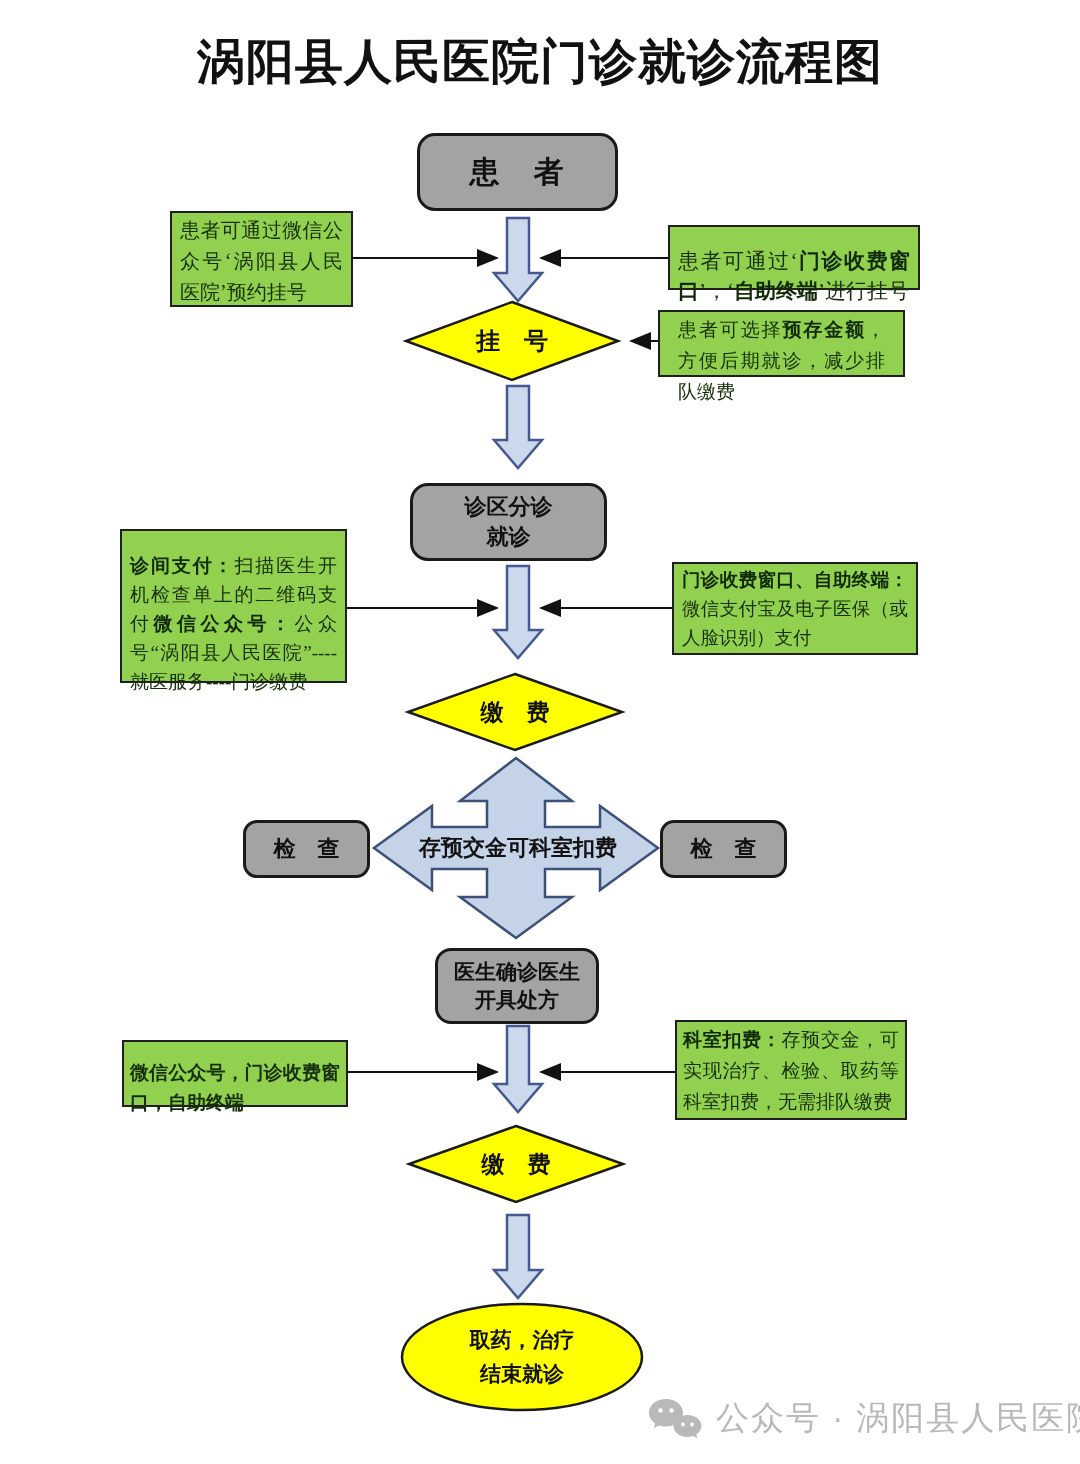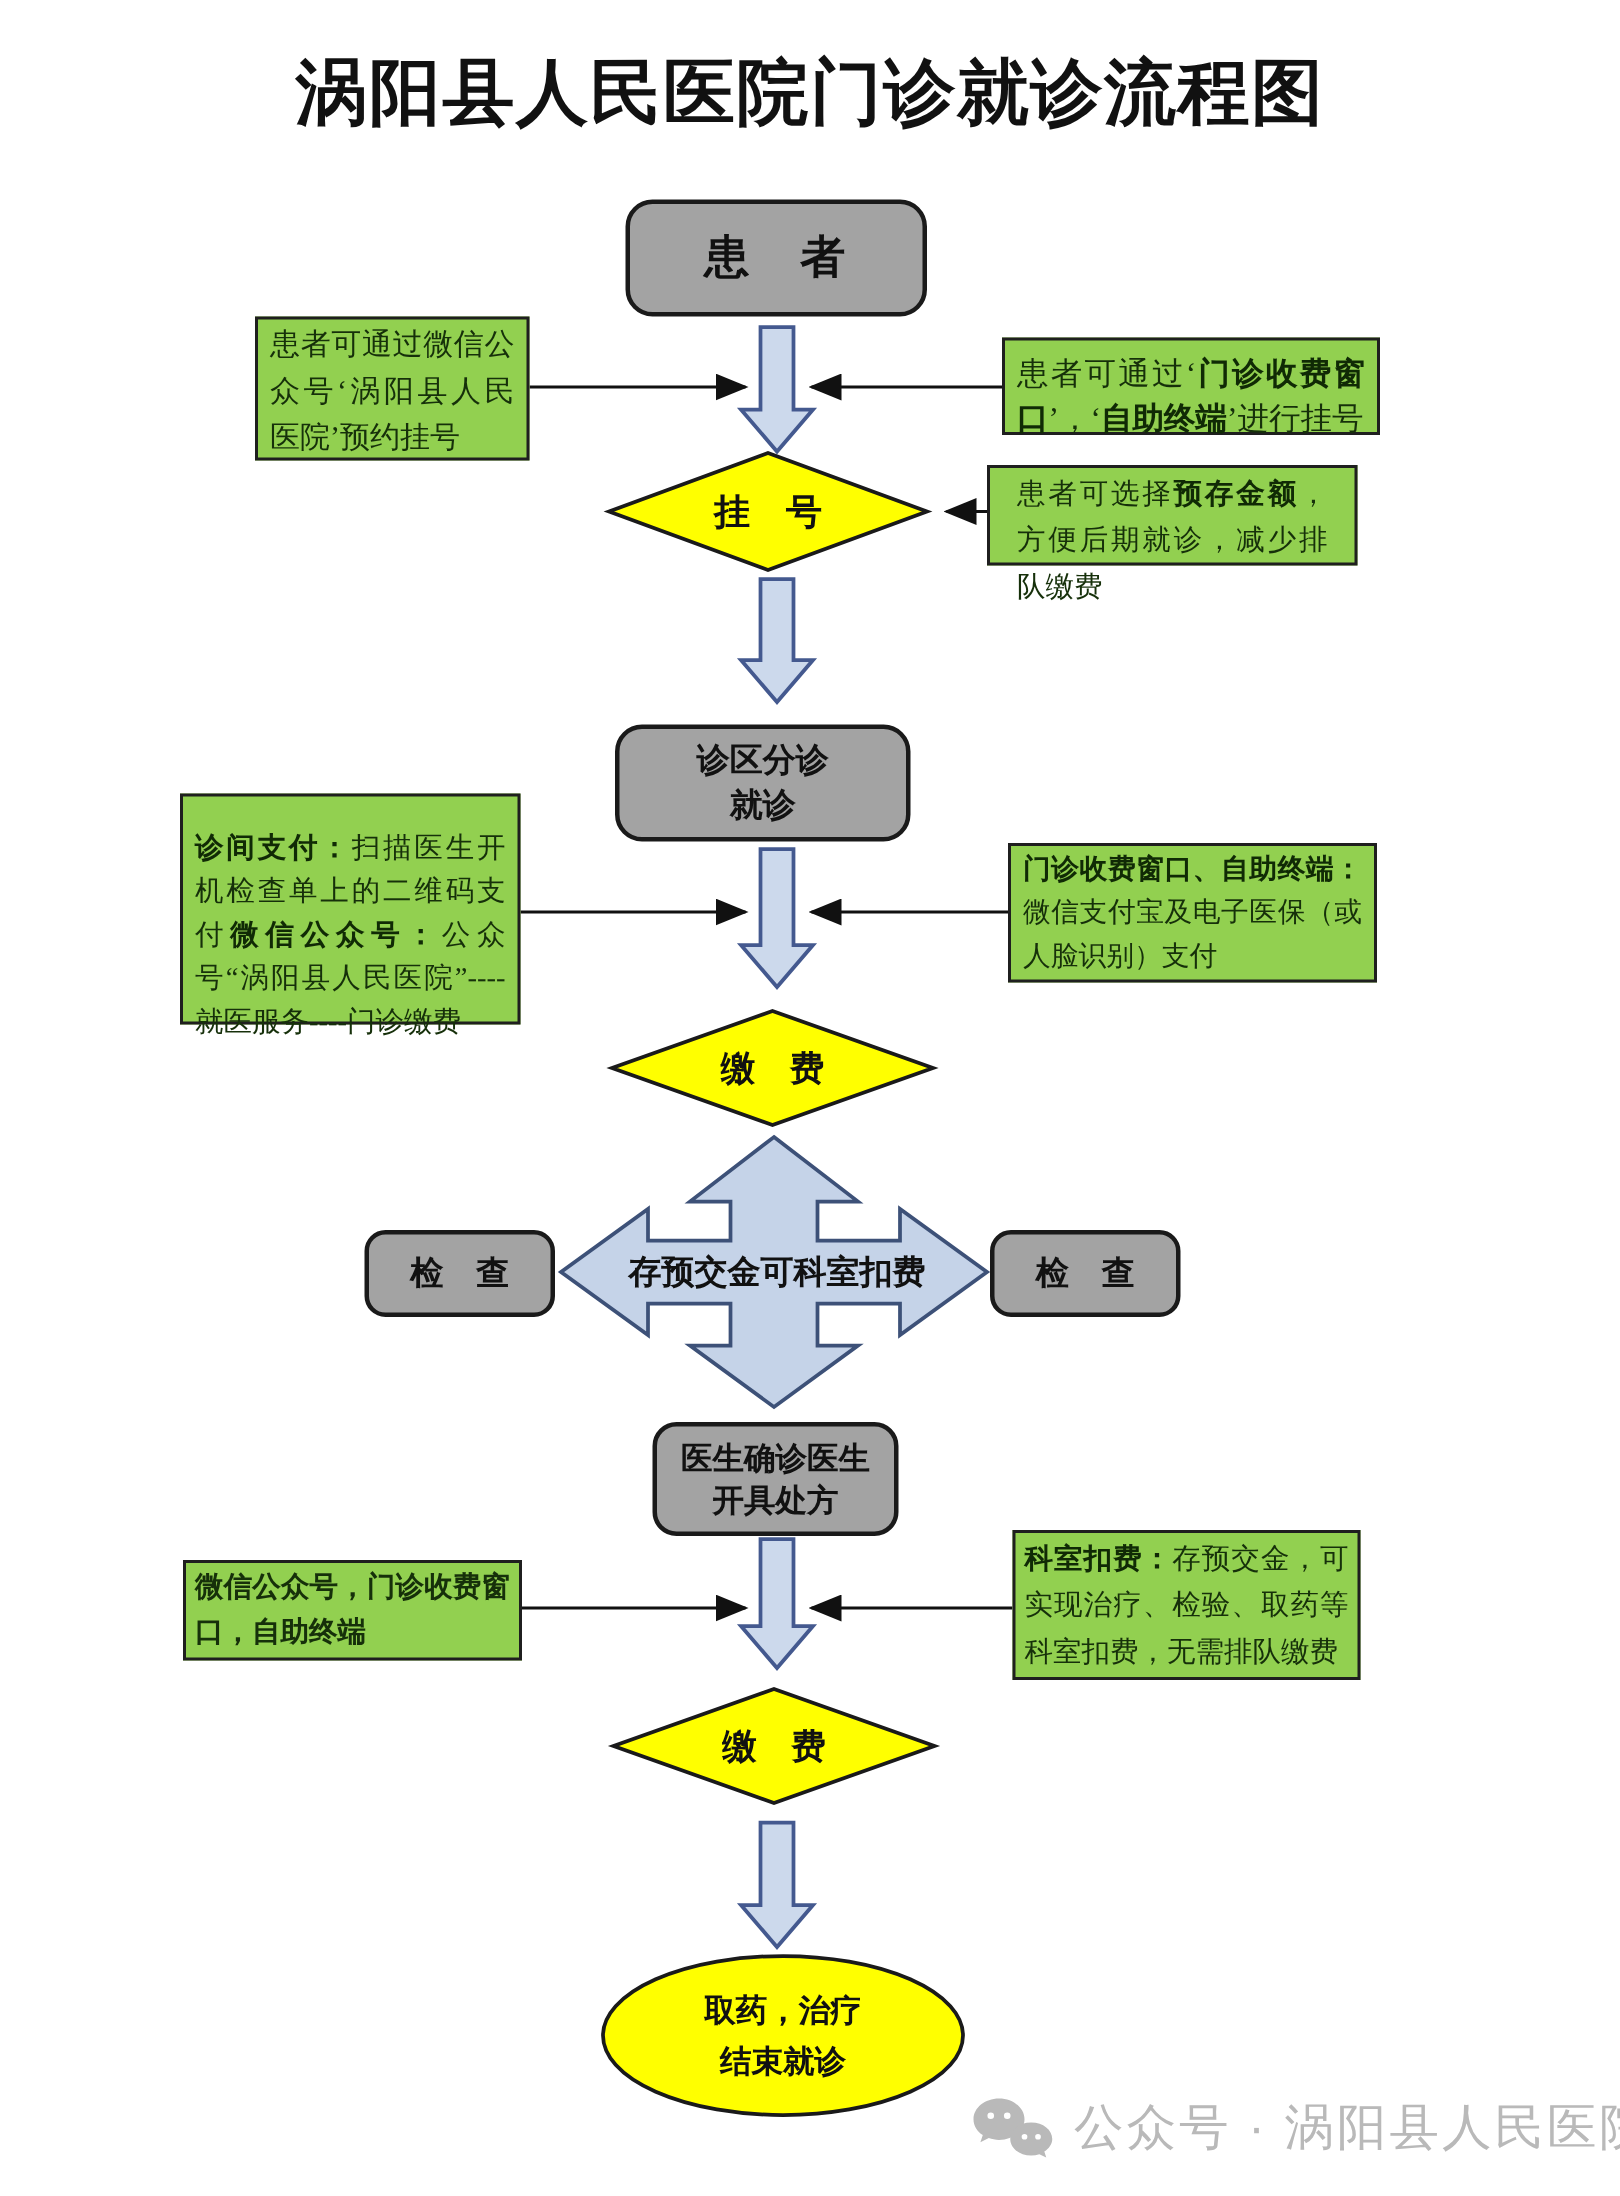--- a/index.html
+++ b/index.html
@@ -114,37 +114,37 @@
   </div>
   <div class="label" style="left:402px;top:1305px;width:240px;height:105px;font-size:21px;line-height:1.6;">
     <span>取药，治疗</span>
     <span>结束就诊</span>
   </div>
 
   <div class="ann" style="left:170px;top:211px;width:183px;height:96px;font-size:20px;line-height:31px;padding:2px 8px;">
     <span>患者可通过微信公众号‘涡阳县人民医院’预约挂号</span>
   </div>
 
-  <div class="ann" style="left:668px;top:225px;width:252px;height:65px;font-size:21px;line-height:30px;padding:7px 8px;">
+  <div class="ann" style="left:668px;top:225px;width:252px;height:65px;font-size:21px;line-height:30px;padding:19px 8px;">
     <span>患者可通过‘</span><b>门诊收费窗口</b><span>’，‘</span><b>自助终端</b><span>’进行挂号</span>
   </div>
 
   <div class="ann" style="left:658px;top:310px;width:247px;height:67px;font-size:19px;line-height:31px;padding:2px 18px;">
     <span>患者可选择</span><b>预存金额</b><span>，方便后期就诊，减少排队缴费</span>
   </div>
 
   <div class="ann" style="left:120px;top:529px;width:227px;height:154px;font-size:19px;line-height:29px;padding:20px 8px;">
     <b>诊间支付：</b><span>扫描医生开机检查单上的二维码支付</span><b>微信公众号：</b><span>公众号“涡阳县人民医院”----就医服务----门诊缴费</span>
   </div>
 
   <div class="ann" style="left:672px;top:562px;width:246px;height:93px;font-size:18.5px;line-height:29px;padding:2px 8px;">
     <b>门诊收费窗口、自助终端：</b><span>微信支付宝及电子医保（或人脸识别）支付</span>
   </div>
 
-  <div class="ann" style="left:122px;top:1040px;width:226px;height:67px;font-size:19px;line-height:30px;padding:2px 6px;font-weight:bold;">
+  <div class="ann" style="left:122px;top:1040px;width:226px;height:67px;font-size:19px;line-height:30px;padding:16px 6px;font-weight:bold;">
     <span>微信公众号，门诊收费窗口，自助终端</span>
   </div>
 
   <div class="ann" style="left:675px;top:1020px;width:232px;height:100px;font-size:19px;line-height:31px;padding:2px 6px;">
     <b>科室扣费：</b><span>存预交金，可实现治疗、检验、取药等科室扣费，无需排队缴费</span>
   </div>
 
   <div class="watermark">
     <svg width="54" height="44" viewBox="0 0 54 44">
       <path d="M18 2 C8.6 2 1 8.2 1 15.8 C1 20.2 3.4 24 7.2 26.4 L5.6 31.2 L11.2 28.4 C13.3 29.1 15.6 29.6 18 29.6 C27.4 29.6 35 23.4 35 15.8 C35 8.2 27.4 2 18 2 Z" fill="#b9b9b9"></path>

